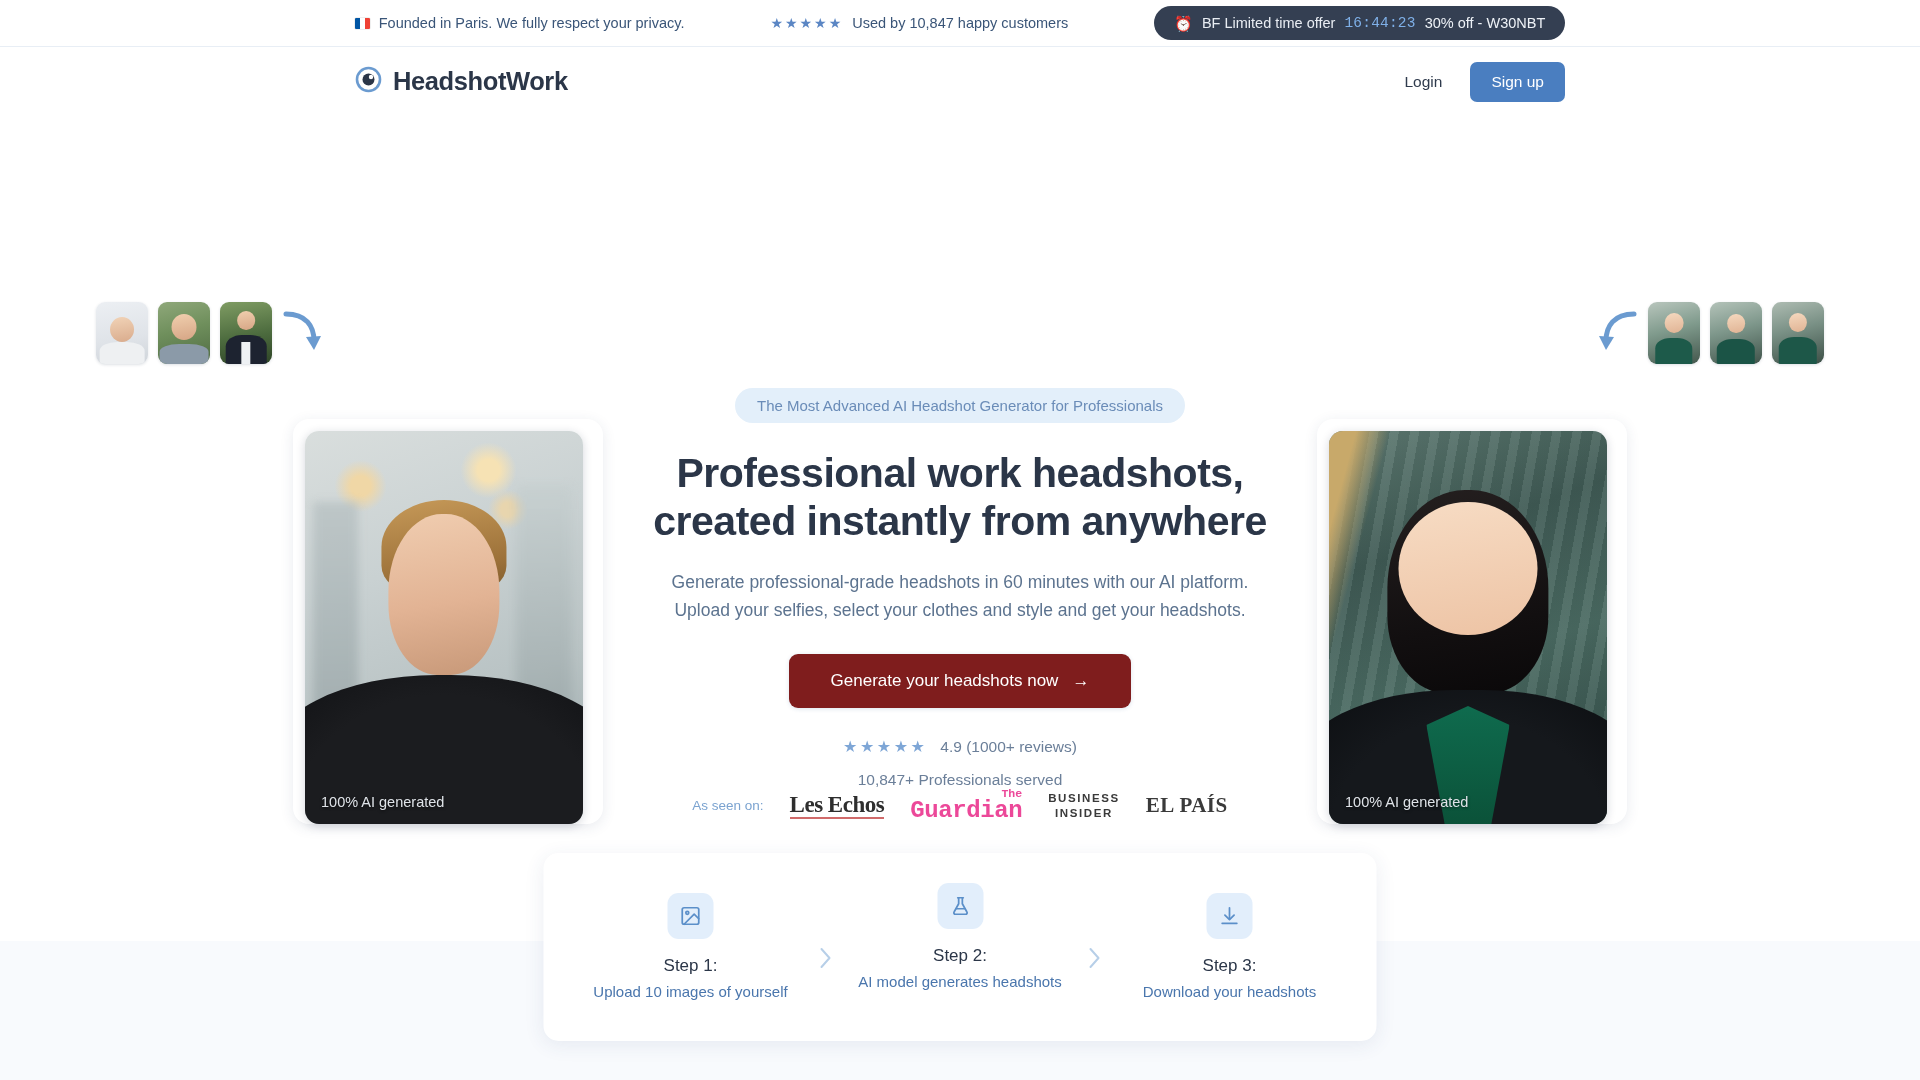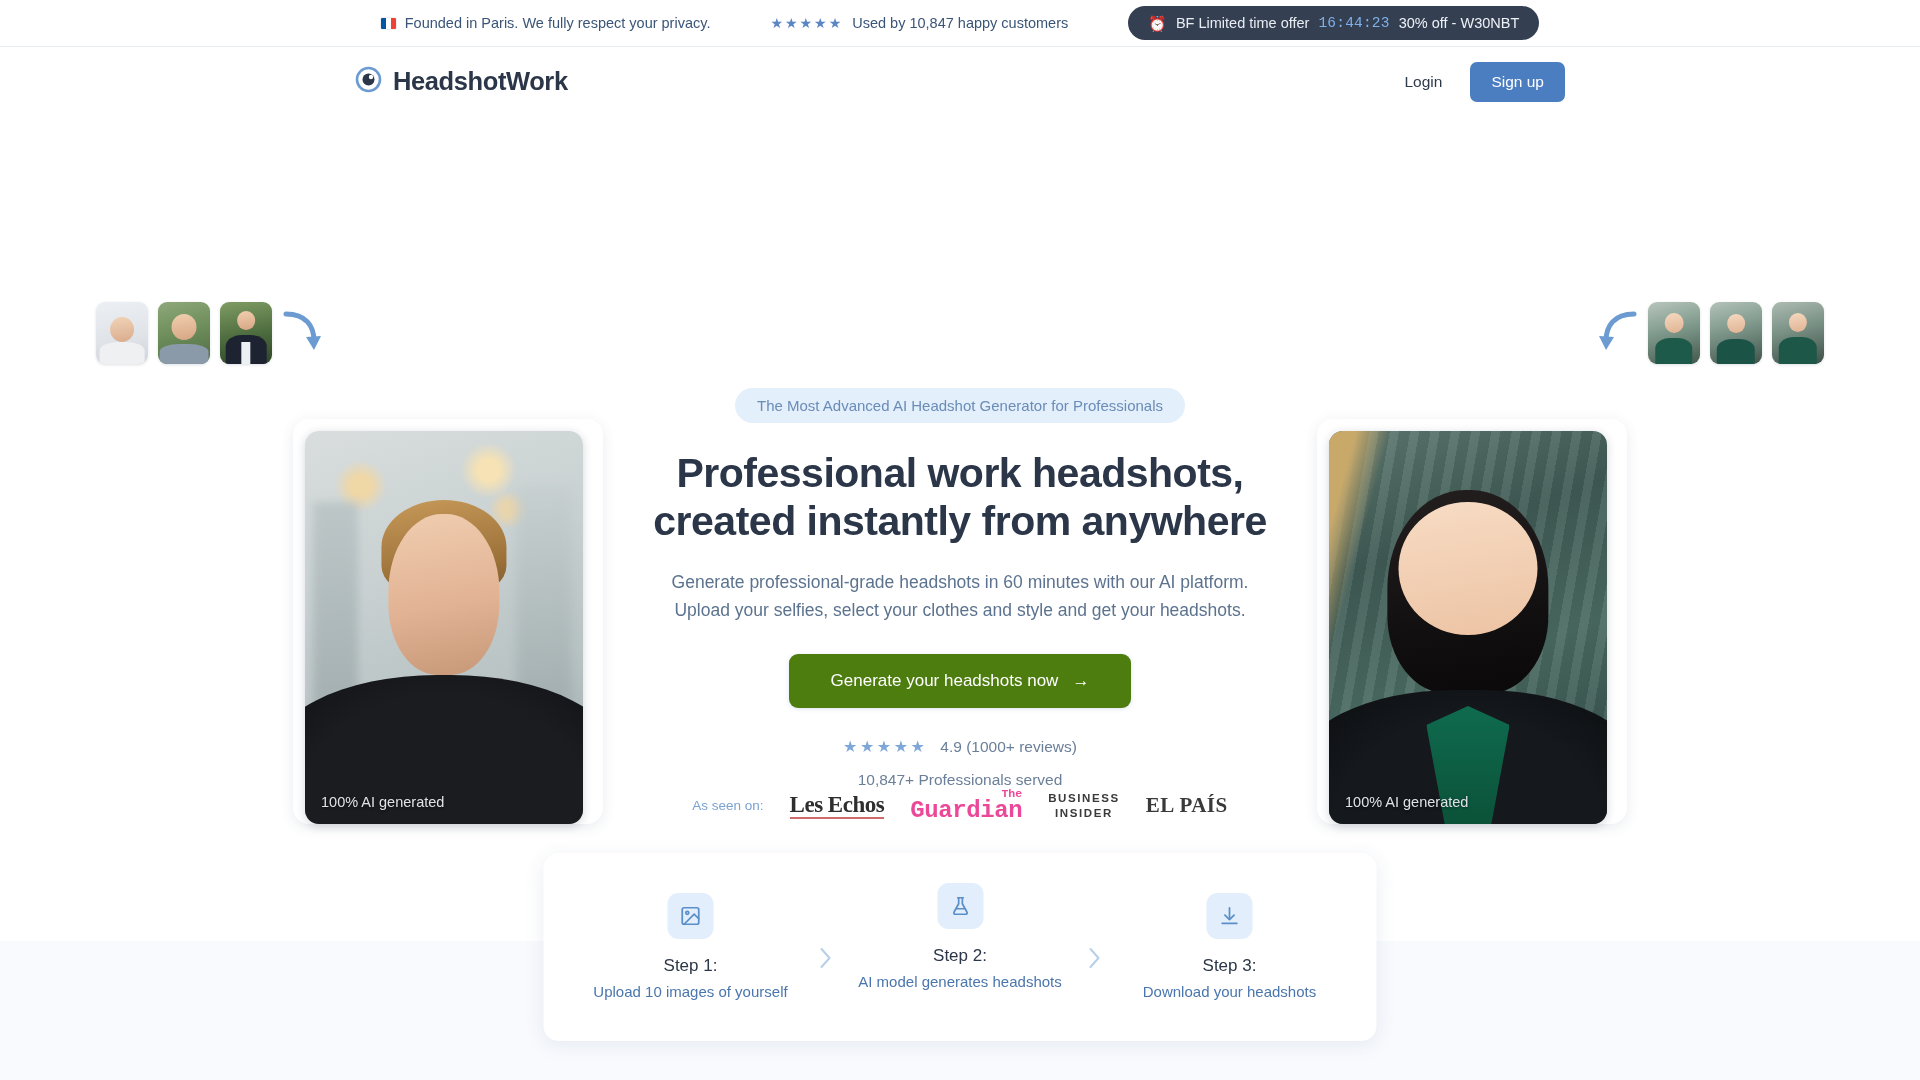--- a/index.html
+++ b/index.html
@@ -21,21 +21,21 @@
     align-items: center;
     justify-content: center;
     gap: 0px;
     position: relative;
   }
   .topbar-inner {
     width: 1643px;
     display: flex;
     align-items: center;
     justify-content: center;
-    gap: 60px;
+    gap: 86px;
     padding: 0 40px;
   }
   .tb-item {
     display: flex;
     align-items: center;
     gap: 9px;
     font-size: 14.5px;
     color: #3a5578;
     white-space: nowrap;
   }
@@ -268,21 +268,21 @@
     font-size: 17.5px;
     line-height: 1.62;
     color: #5c738f;
     padding: 0 8px;
   }
   .cta-btn {
     margin-top: 30px;
     display: inline-flex;
     align-items: center;
     gap: 14px;
-    background: #4d7c0f;
+    background: #7f1d1d;
     color: #ffffff;
     border: none;
     border-radius: 9px;
     padding: 17px 42px;
     font-size: 17px;
     font-family: inherit;
     cursor: pointer;
     box-shadow: 0 1px 4px rgba(45,85,140,0.16);
   }
   .rating-row {

